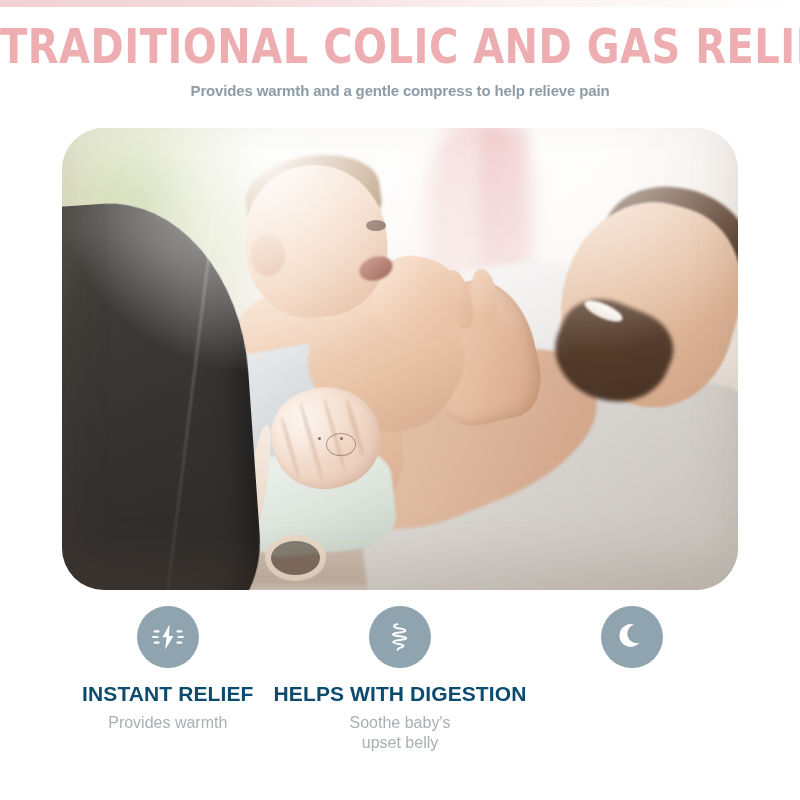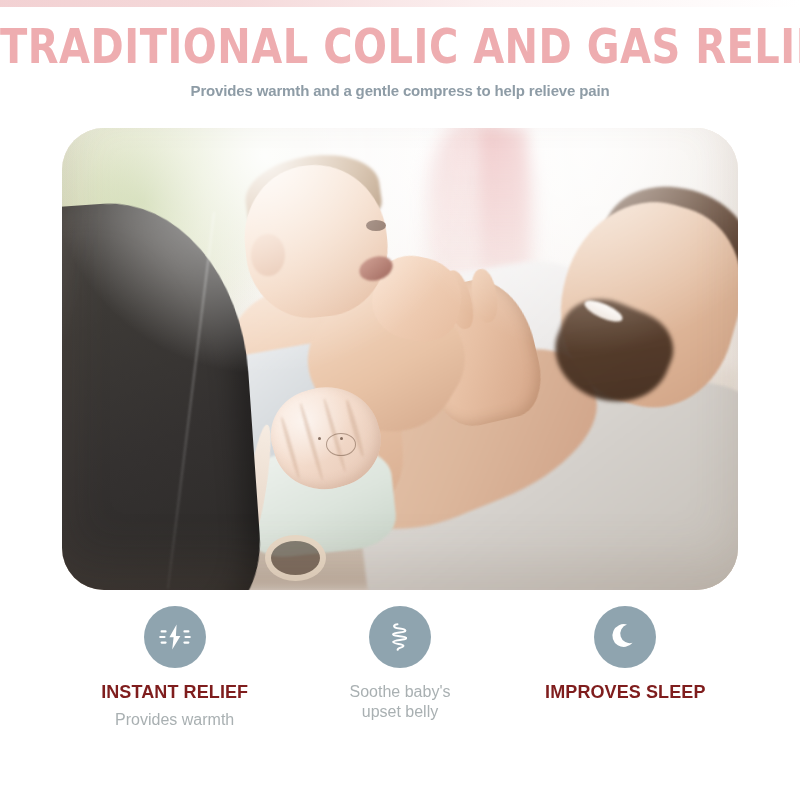--- a/index.html
+++ b/index.html
@@ -319,23 +319,23 @@
   .badge {
     width:62px; height:62px;
     margin:0 auto 14px;
     border-radius:50%;
     background:#8fa4af;
     display:flex; align-items:center; justify-content:center;
   }
   .badge svg { display:block; }
 
   .f-title {
-    font-size:18px;
+    font-size:21px;
     font-weight:700;
-    color:#7f1d1d;
+    color:#0c4a6e;
     letter-spacing:.1px;
     margin-bottom:7px;
     white-space:nowrap;
   }
   .f-desc {
     font-size:16px;
     color:#a9b0b2;
     line-height:1.26;
     font-weight:400;
   }
@@ -434,30 +434,30 @@
             <path d="M14.5 4.2 C11 4.2 10 6.3 12.3 7.6 C14.6 8.9 21.8 8.2 22.3 10.6"></path>
             <path d="M22.3 10.6 C22.7 13 10.6 11.9 10.3 14.3"></path>
             <path d="M10.3 14.3 C10 16.7 22.8 15.6 23.1 18.0"></path>
             <path d="M23.1 18.0 C23.4 20.4 10.6 19.5 10.4 21.9"></path>
             <path d="M10.4 21.9 C10.2 24.3 20.5 23.6 20.3 25.8"></path>
             <path d="M20.3 25.8 C20.1 28.0 14.8 27.3 14.6 29.8"></path>
           </g>
         </svg>
       </span>
     </div>
+    <div class="f-title">HELPS WITH DIGESTION</div>
     <div class="f-desc">
       <span>Soothe baby's</span><br>
       <span>upset belly</span>
     </div>
   </div>
 
   <div class="feature">
     <div class="badge">
       <span>
         <svg width="34" height="34" viewBox="0 0 34 34">
           <path d="M24.6 22.8 A11.4 11.4 0 1 1 19.0 4.6 A9.3 9.3 0 0 0 24.6 22.8 Z" fill="#ffffff"></path>
         </svg>
       </span>
     </div>
-    <div class="f-title">IMPROVES SLEEP</div>
   </div>
 
 </div>
 
 </body></html>

